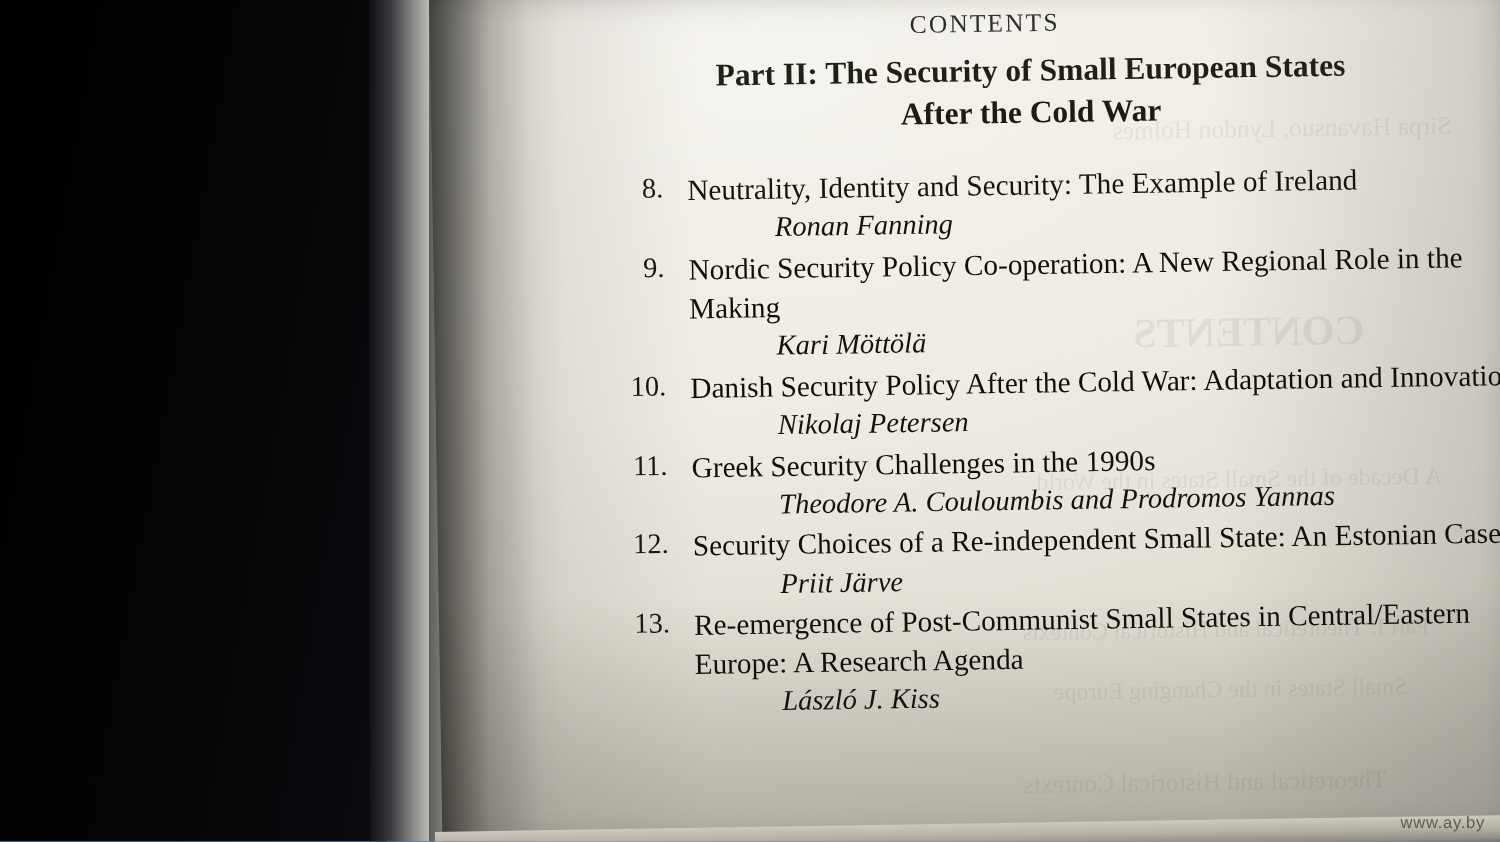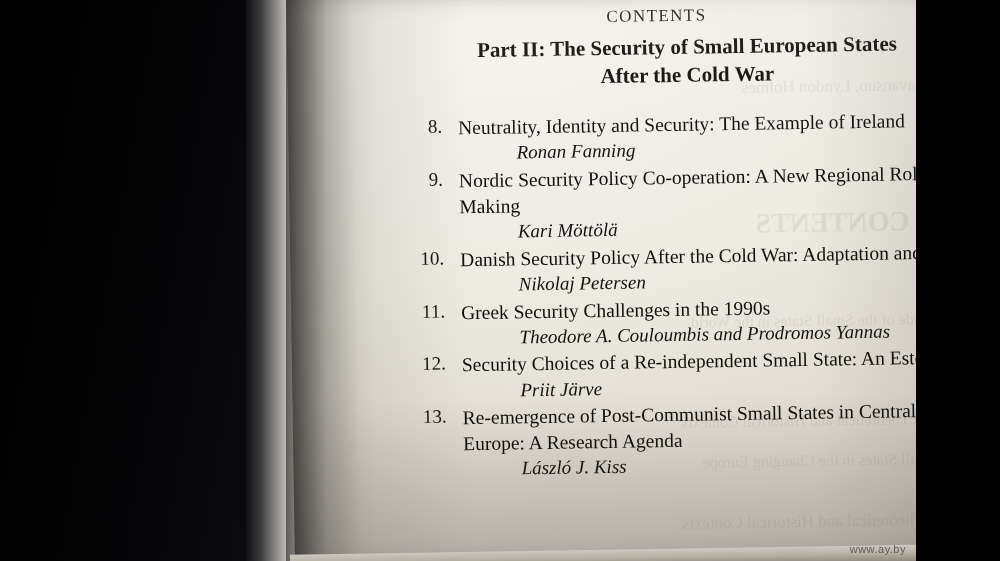--- a/index.html
+++ b/index.html
@@ -8,21 +8,21 @@
     background: #000;
   }
   body {
     width: 1000px;
     height: 561px;
     overflow: hidden;
     font-family: "Liberation Serif", serif;
   }
   .photo {
     position: relative;
-    width: 916px;
+    width: 1000px;
     height: 561px;
     background: #7dd3fc;
     overflow: hidden;
   }
   
   .dark-left {
     position: absolute;
     left: 0; top: 0;
     width: 258px;
     height: 561px;

